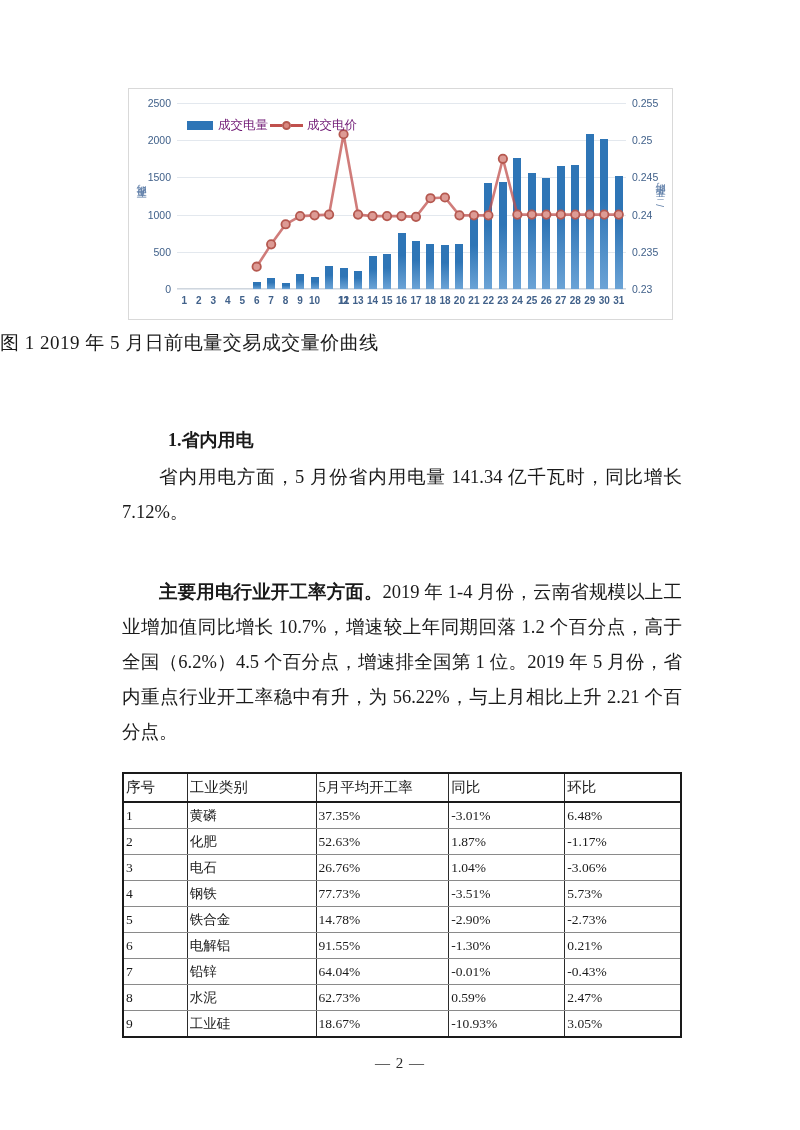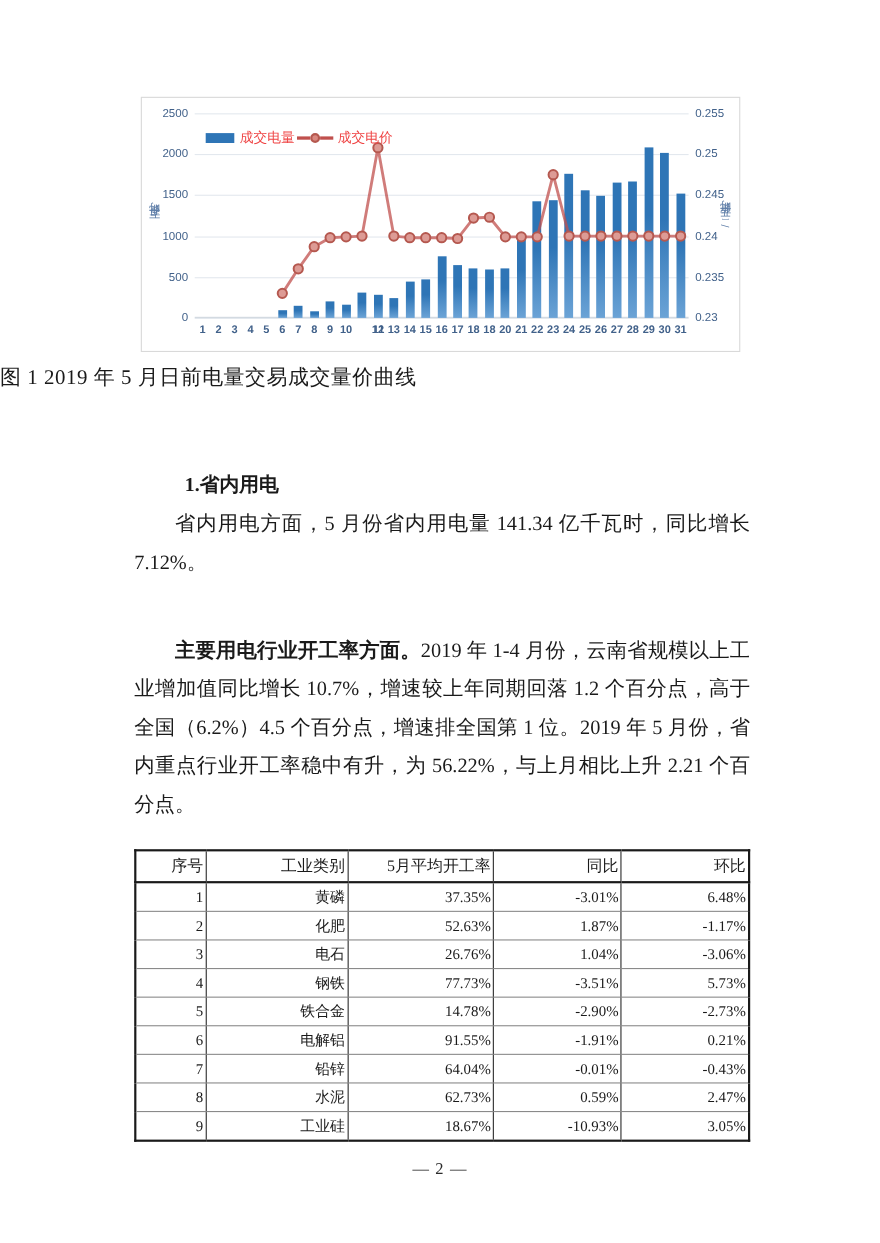--- a/index.html
+++ b/index.html
@@ -127,21 +127,21 @@
     white-space: nowrap;
   }
   .legend {
     position: absolute;
     left: 58px;
     top: 28px;
     display: flex;
     align-items: center;
     gap: 0px;
     font-size: 12.5px;
-    color: #ef4444;
+    color: #701a75;
     font-family: "Liberation Sans", sans-serif;
   }
   .legend .swatch {
     width: 26px; height: 9px;
     background: #2E75B6;
     display: inline-block;
     margin-right: 5px;
   }
   .legend .lseg {
     display: inline-flex;
@@ -208,21 +208,21 @@
     width: 560px;
     border-collapse: collapse;
     font-size: 13.5px;
     font-family: "Liberation Serif", serif;
   }
   table.data th, table.data td {
     border-left: 1px solid #2b2b2b;
     border-right: 1px solid #2b2b2b;
     border-top: 1px solid #8a8a8a;
     border-bottom: 1px solid #8a8a8a;
-    text-align: right;
+    text-align: left;
     padding: 3.5px 2px;
     height: 18px;
   }
   table.data thead th {
     border-top: 2px solid #1a1a1a;
     border-bottom: 2px solid #1a1a1a;
     font-weight: normal;
     font-size: 14.5px;
     padding: 4px 2px;
   }
@@ -444,21 +444,21 @@
           <td class="c-no">5</td>
           <td class="c-cat">铁合金</td>
           <td class="c-rate">14.78%</td>
           <td class="c-yoy">-2.90%</td>
           <td class="c-mom">-2.73%</td>
         </tr>
         <tr>
           <td class="c-no">6</td>
           <td class="c-cat">电解铝</td>
           <td class="c-rate">91.55%</td>
-          <td class="c-yoy">-1.91%</td>
+          <td class="c-yoy">-1.30%</td>
           <td class="c-mom">0.21%</td>
         </tr>
         <tr>
           <td class="c-no">7</td>
           <td class="c-cat">铅锌</td>
           <td class="c-rate">64.04%</td>
           <td class="c-yoy">-0.01%</td>
           <td class="c-mom">-0.43%</td>
         </tr>
         <tr>

